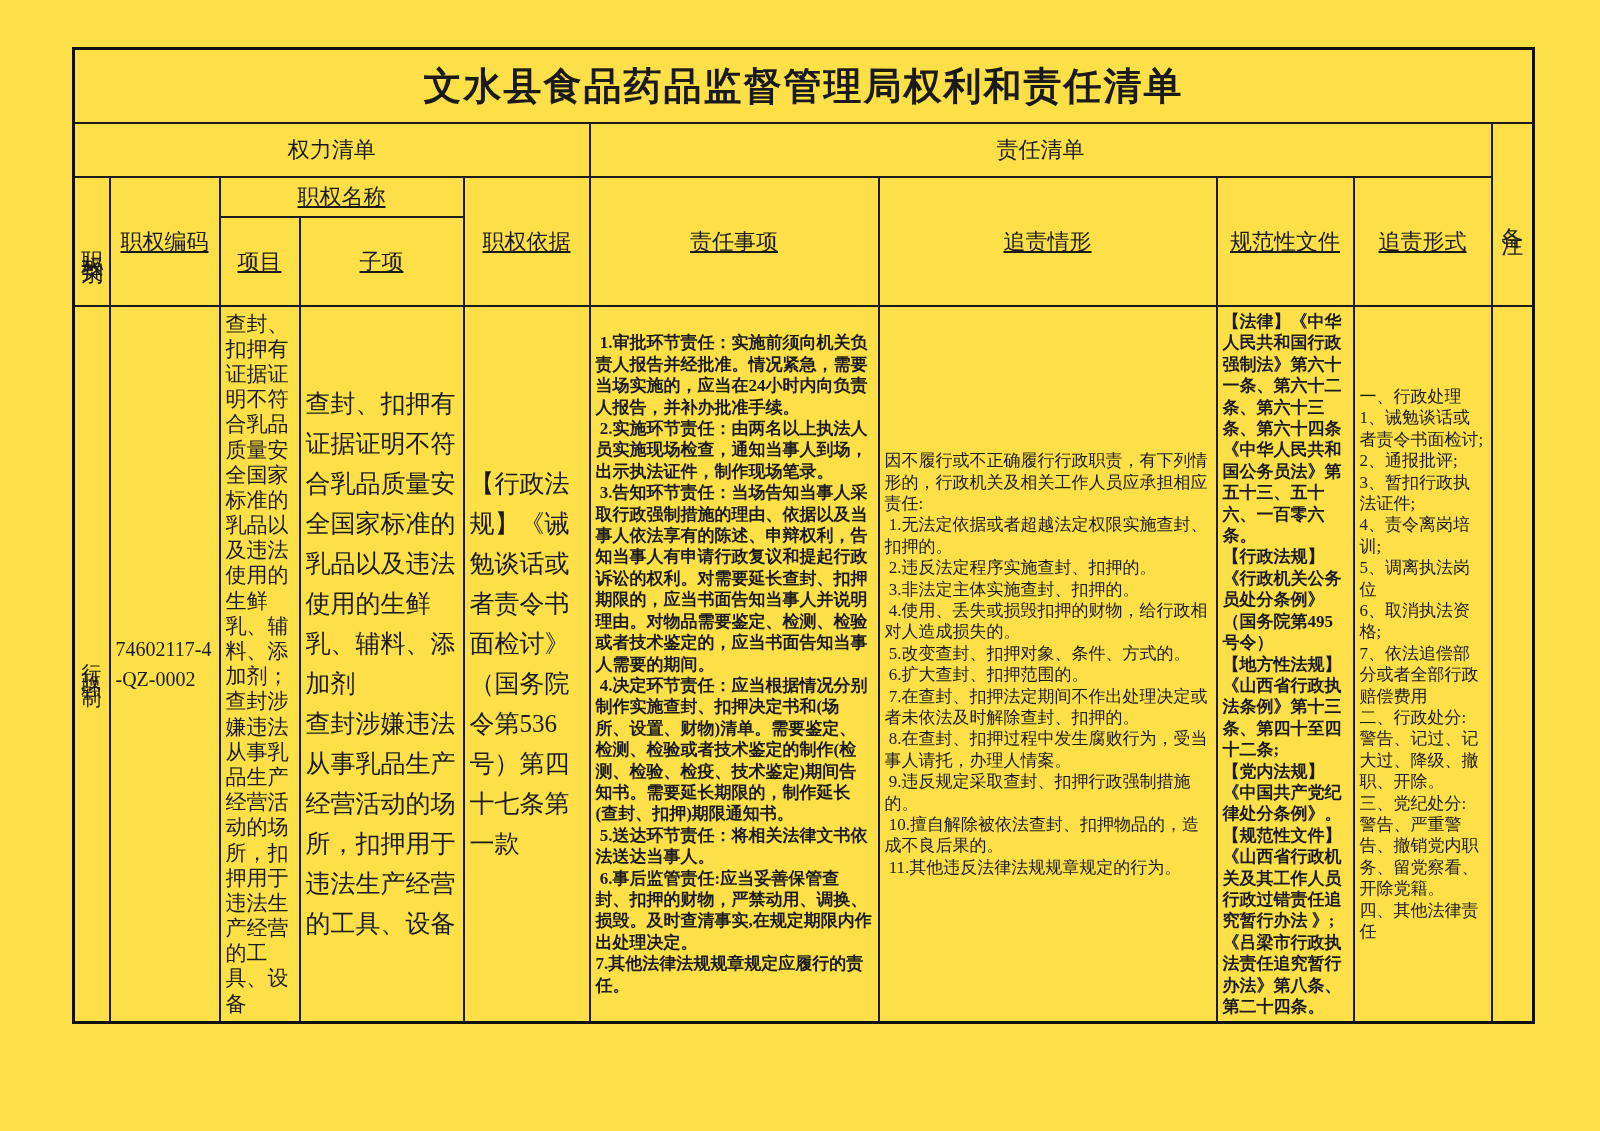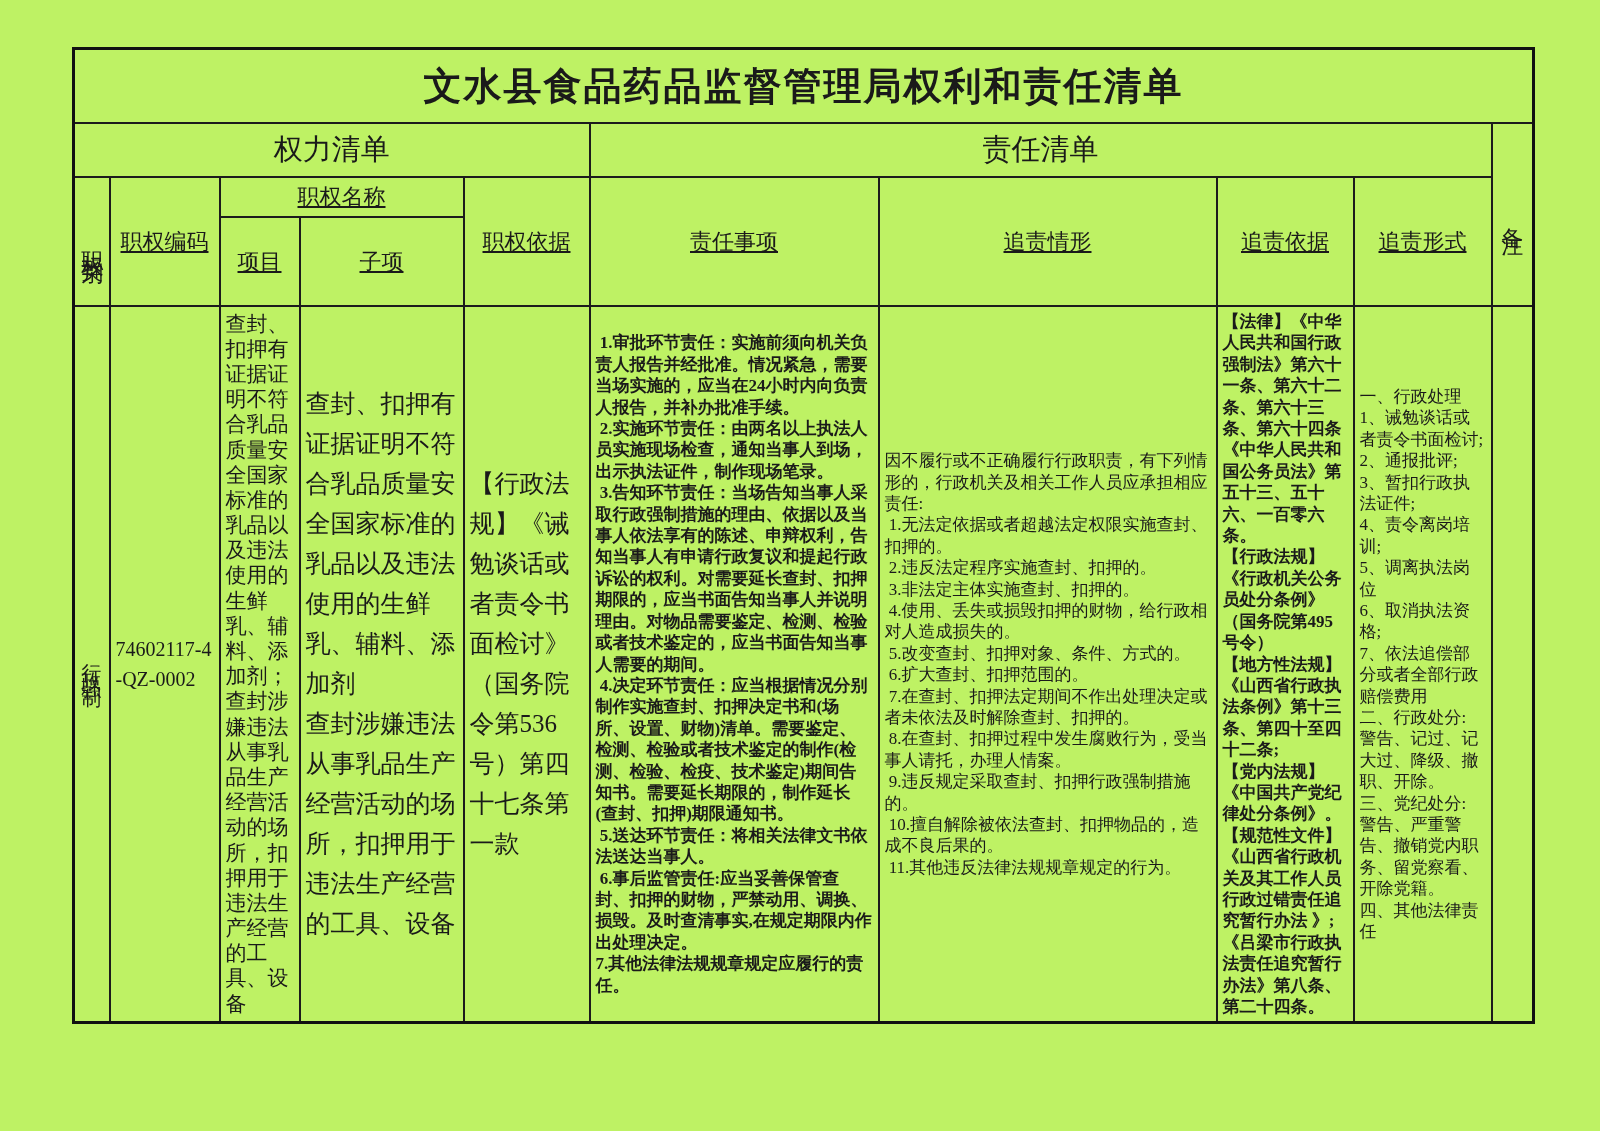--- a/index.html
+++ b/index.html
@@ -1,20 +1,20 @@
 <!DOCTYPE html>
 <html><head>
 <meta charset="utf-8">
 <style>
   html,body{margin:0;padding:0;background:#ffffff;}
   .page{
     position:relative;
     width:1600px;
     height:1131px;
-    background:#bef264;
+    background:#fde047;
     font-family:"Liberation Serif","DejaVu Serif",serif;
     color:#1a1a1a;
     overflow:hidden;
   }
   table.sheet{
     position:absolute;
     left:72px;
     top:47px;
     width:1460px;
     border-collapse:collapse;
@@ -31,21 +31,21 @@
     height:64px;
     text-align:center;
     font-size:38px;
     font-weight:bold;
     letter-spacing:2px;
     border-bottom:4px solid #111;
   }
   td.group-head{
     height:44px;
     text-align:center;
-    font-size:29px;
+    font-size:22px;
   }
   td.col-head{
     text-align:center;
     font-size:22px;
     text-decoration:underline;
   }
   td.name-head{
     height:30px;
     border-bottom:3px solid #777;
   }
@@ -114,21 +114,21 @@
 
     <tr>
       <td class="vcell" rowspan="2">
         <div class="vtext" style="font-size:22px;letter-spacing:4px;">职权类别</div>
       </td>
       <td class="col-head" rowspan="2">职权编码</td>
       <td class="col-head name-head" colspan="2">职权名称</td>
       <td class="col-head" rowspan="2">职权依据</td>
       <td class="col-head" rowspan="2">责任事项</td>
       <td class="col-head" rowspan="2">追责情形</td>
-      <td class="col-head" rowspan="2">追责依据</td>
+      <td class="col-head" rowspan="2">规范性文件</td>
       <td class="col-head" rowspan="2">追责形式</td>
     </tr>
 
     <tr>
       <td class="col-head sub-head">项目</td>
       <td class="col-head sub-head">子项</td>
     </tr>
 
     <tr class="body-row">
       <td class="vcell">

